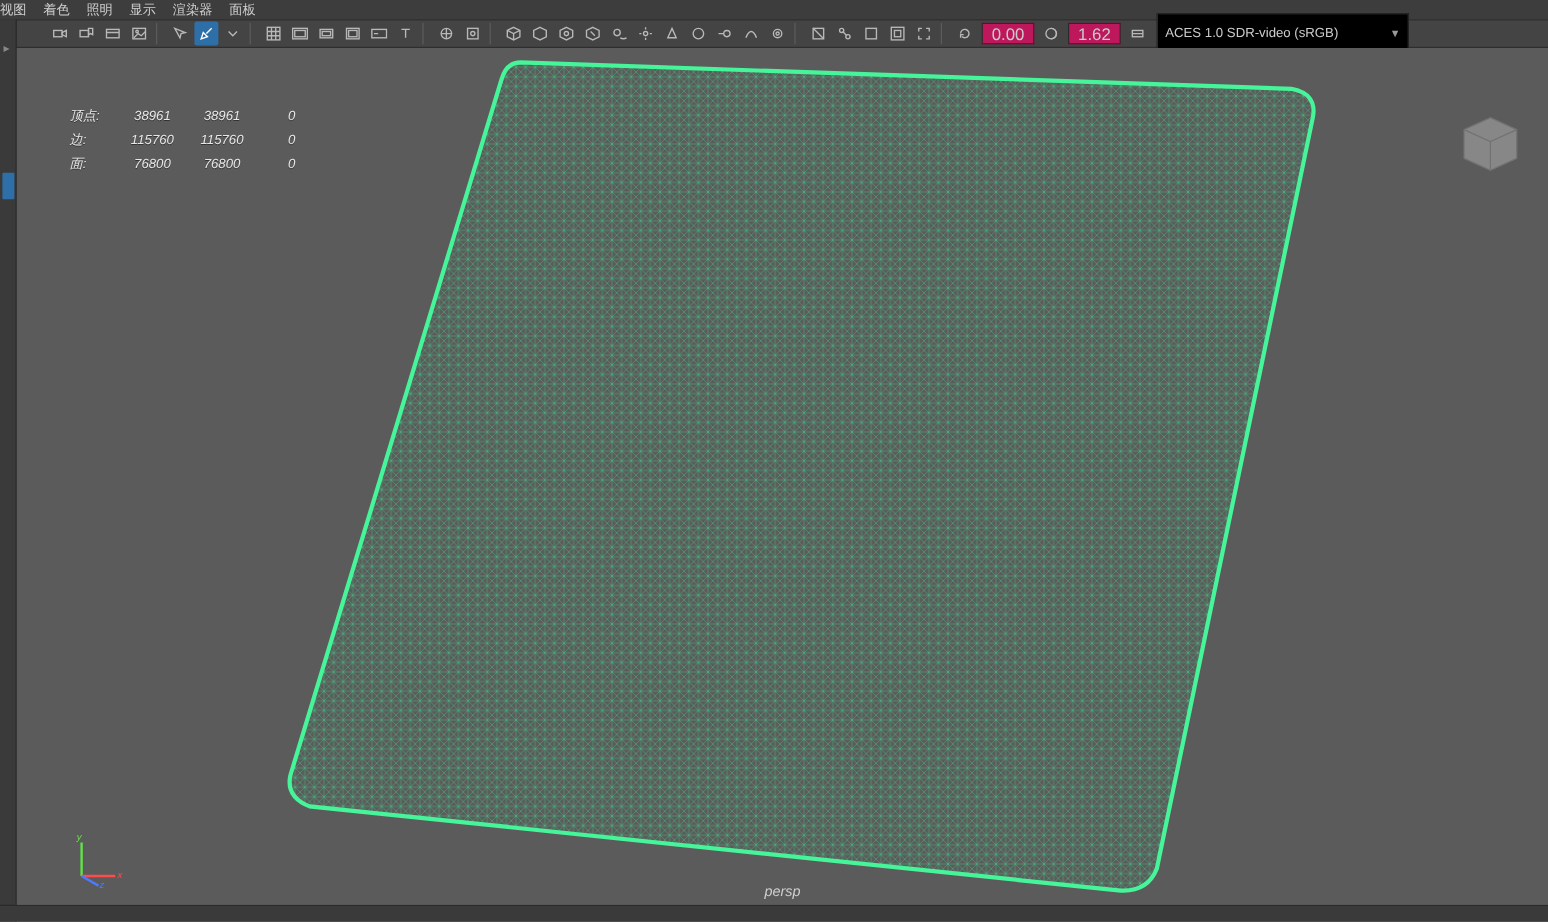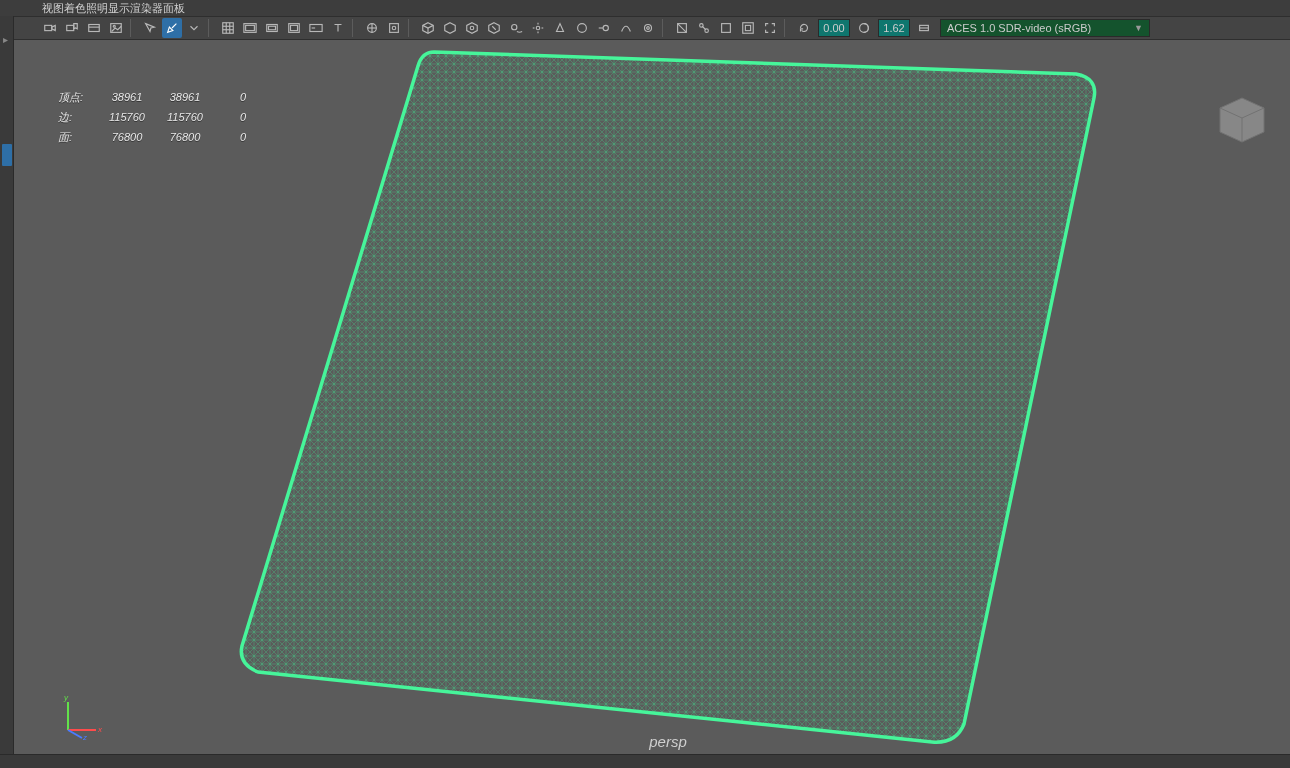--- a/index.html
+++ b/index.html
@@ -6,44 +6,44 @@
   body {
     width: 1290px; height: 768px;
     background: #5b5b5b;
     font-family: "Microsoft YaHei", "Segoe UI", Arial, sans-serif;
     font-size: 11px; color: #ccc;
     overflow: hidden; position: relative;
   }
   
   .menubar {
     position: absolute; top: 0; left: 0; right: 0; height: 16px;
-    background: #3d3d3d; display: flex; padding-left: 42px;
+    background: #3d3d3d; display: flex; gap: 14px; 
     align-items: center; color: #d0d0d0; font-size: 11px;
   }
   .menubar span { cursor: pointer; }
   
   .toolbar {
     position: absolute; top: 16px; left: 0; right: 0; height: 24px;
     background: #444; border-top: 1px solid #2e2e2e; border-bottom: 1px solid #2e2e2e;
     display: flex; align-items: center; gap: 2px; padding-left: 40px;
   }
   .tbtn {
     width: 20px; height: 20px; display: flex; align-items: center; justify-content: center;
     color: #b8b8b8; cursor: pointer; border-radius: 2px;
   }
   .tbtn.active { background: #2e6fa7; color: #fff; }
   .tsep { width: 6px; height: 18px; border-left: 1px solid #5c5c5c; margin: 0 2px; }
   .tnum {
-    height: 18px; width: 32px; background: #0f766e; color: #ccc;
-    display: flex; align-items: center; justify-content: center; font-size: 11px;
+    height: 18px; width: 44px; background: #be185d; color: #ccc;
+    display: flex; align-items: center; justify-content: center; font-size: 14px;
     border: 1px solid #2a2a2a; margin: 0 2px;
   }
   .tdrop {
-    height: 18px; min-width: 210px; background: #14532d; color: #ccc;
-    display: flex; align-items: center; padding: 0 6px; font-size: 11px;
+    height: 18px; min-width: 210px; background: #000000; color: #ccc;
+    display: flex; align-items: center; padding: 16px 6px; font-size: 11px;
     border: 1px solid #2a2a2a; margin-left: 4px; justify-content: space-between;
   }
   .tdrop .chev { font-size: 9px; color: #999; }
   
   .leftbar {
     position: absolute; top: 16px; left: 0; width: 14px; bottom: 0;
     background: #3a3a3a; border-right: 1px solid #2a2a2a;
   }
   .leftbar .chip {
     position: absolute; left: 2px; width: 10px; height: 22px;
@@ -60,21 +60,21 @@
   .stats table td.lbl { text-align: left; min-width: 46px; font-weight: 500; }
   
   .viewport {
     position: absolute; top: 40px; left: 14px; right: 0; bottom: 14px;
     background: #5b5b5b; overflow: hidden; font-style: italic;
   }
   .viewport svg.mesh { position: absolute; top: 0; left: 0; width: 100%; height: 100%; }
   
   .camlabel {
     position: absolute; bottom: 4px; left: 50%; transform: translateX(-50%);
-    color: #cfcfcf; font-size: 15px; margin-left: 16px;
+    color: #cfcfcf; font-size: 12px;
   }
   
   .gizmo { position: absolute; left: 42px; bottom: 14px; width: 50px; height: 50px; }
   
   .viewcube { position: absolute; right: 18px; top: 50px; width: 60px; height: 60px; opacity: 0.45; }
   
   .bottombar { position: absolute; left: 0; right: 0; bottom: 0; height: 14px; background: #3a3a3a; border-top:1px solid #2a2a2a;}
   
   .ic { width: 14px; height: 14px; }
   .ic path, .ic rect, .ic circle, .ic line, .ic polyline, .ic polygon { stroke: currentColor; stroke-width: 1.3; fill: none; }

